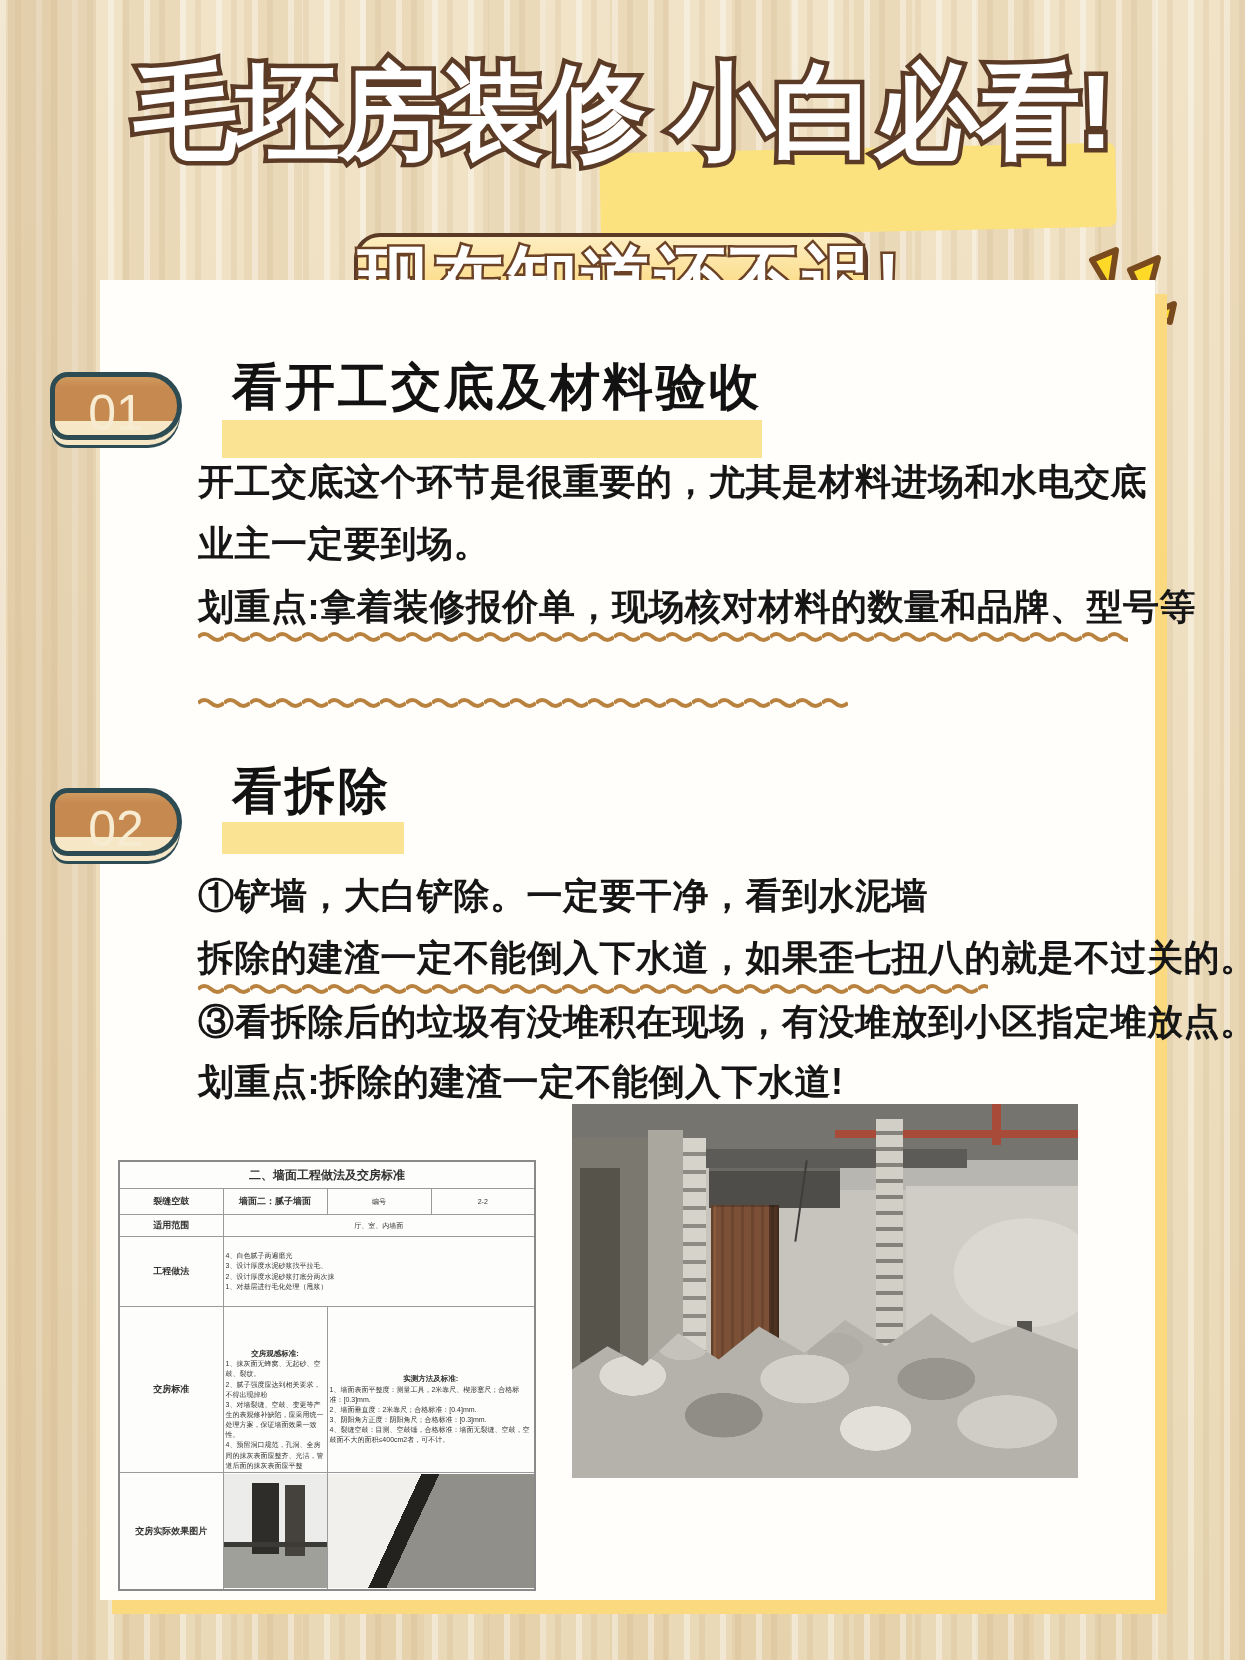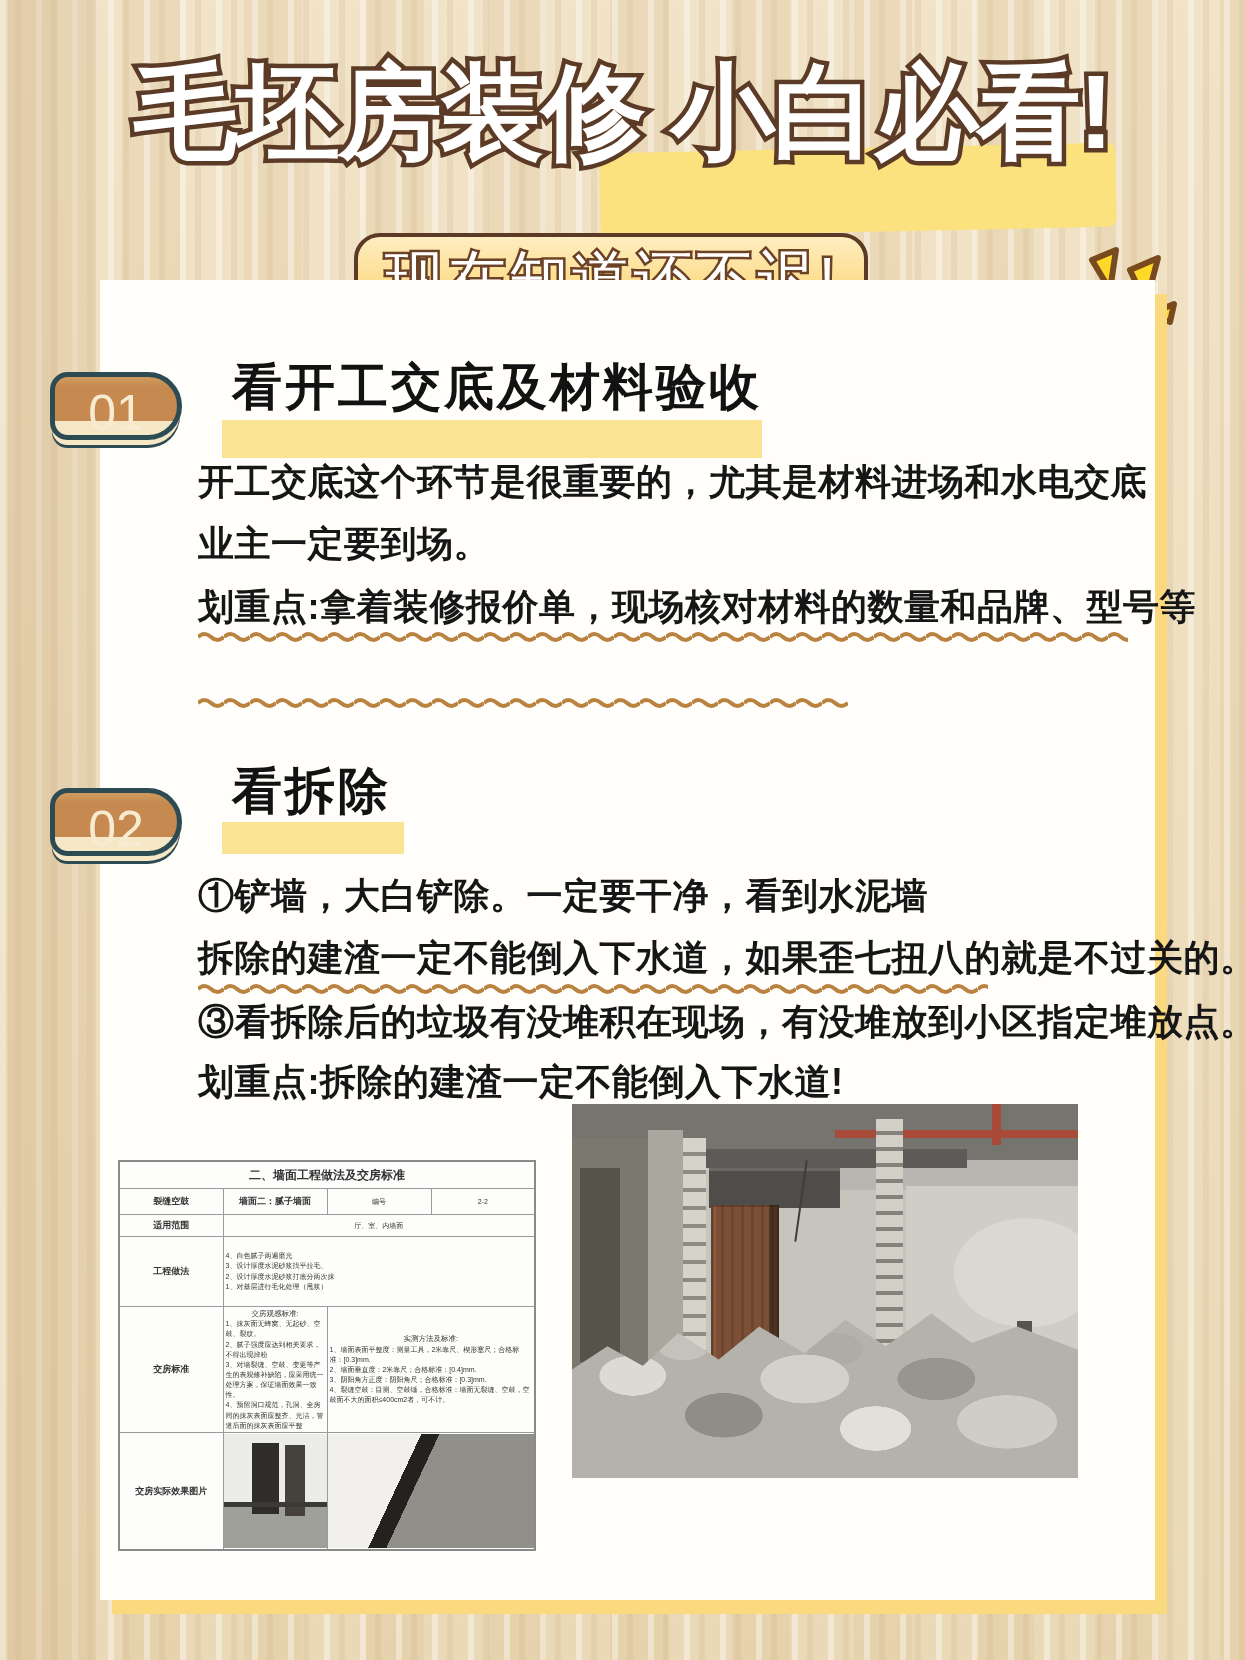--- a/index.html
+++ b/index.html
@@ -20,21 +20,21 @@
     font-size:104px;font-weight:900;letter-spacing:-2px;color:#ffffff;
     -webkit-text-stroke:9px #5b3a26;paint-order:stroke fill;white-space:nowrap;}
 
   
   .banner-tail{position:absolute;left:344px;top:306px;width:0;height:0;
     border-left:14px solid transparent;border-right:14px solid transparent;
     border-top:26px solid #2d4b53;transform:rotate(22deg);}
   .banner{position:absolute;left:354px;top:233px;width:514px;height:92px;
     box-sizing:border-box;border:4px solid #5b3a26;border-radius:26px;
     background:linear-gradient(#fdedc0 0%,#fcd97e 70%);
-    text-align:center;line-height:84px;font-size:60px;font-weight:400;
+    text-align:center;line-height:84px;font-size:72px;font-weight:700;
     color:#ffffff;-webkit-text-stroke:5px #6b4226;paint-order:stroke fill;
     letter-spacing:2px;white-space:nowrap;}
 
   .sparks{position:absolute;left:1078px;top:238px;}
 
   
   .card{position:absolute;left:100px;top:280px;width:1055px;height:1320px;
     background:#fffefa;box-shadow:12px 14px 0 0 #fbd97e;}
 
   
@@ -70,21 +70,21 @@
   .std-wrap{position:absolute;left:118px;top:1160px;width:440px;z-index:2;}
   table.std{width:418px;border-collapse:collapse;table-layout:fixed;
     border:2px solid #8a8a8a;background:#fdfdfb;color:#333;}
   table.std td{border:1px solid #9a9a9a;padding:1px 2px;vertical-align:middle;
     overflow:hidden;}
   .t-title{font-size:12px;font-weight:700;text-align:center;height:24px;}
   .t-label{font-size:9px;font-weight:700;text-align:center;width:56px;}
   .t-big{font-size:9px;font-weight:700;text-align:center;}
   .t-cell{font-size:7px;text-align:center;}
   .t-small{font-size:7px;line-height:1.45;text-align:left;}
-  .t-sub-title{font-size:7.5px;font-weight:400;text-align:center;line-height:1.5;}
+  .t-sub-title{font-size:7.5px;font-weight:700;text-align:center;line-height:1.5;margin-top:40px;}
   .t-photo-row{height:118px;}
   .mini-photo{width:100%;height:114px;position:relative;overflow:hidden;}
   .mp-a{background:linear-gradient(#ececea 0 62%, #a0a09b 62% 100%);}
   .mp-a .door1{position:absolute;left:28%;top:8%;width:26%;height:62%;background:#2f2d2a;}
   .mp-a .door2{position:absolute;left:60%;top:10%;width:19%;height:62%;background:#45423d;}
   .mp-a .skirt{position:absolute;left:0;top:60%;width:100%;height:4%;background:#3c3a36;}
   .mp-b{background:linear-gradient(115deg,#f1f0ed 0 36%,#23221f 36% 43%,#908f8a 43% 100%);}
 
   
   .photo{position:absolute;left:572px;top:1104px;width:506px;height:374px;overflow:hidden;

